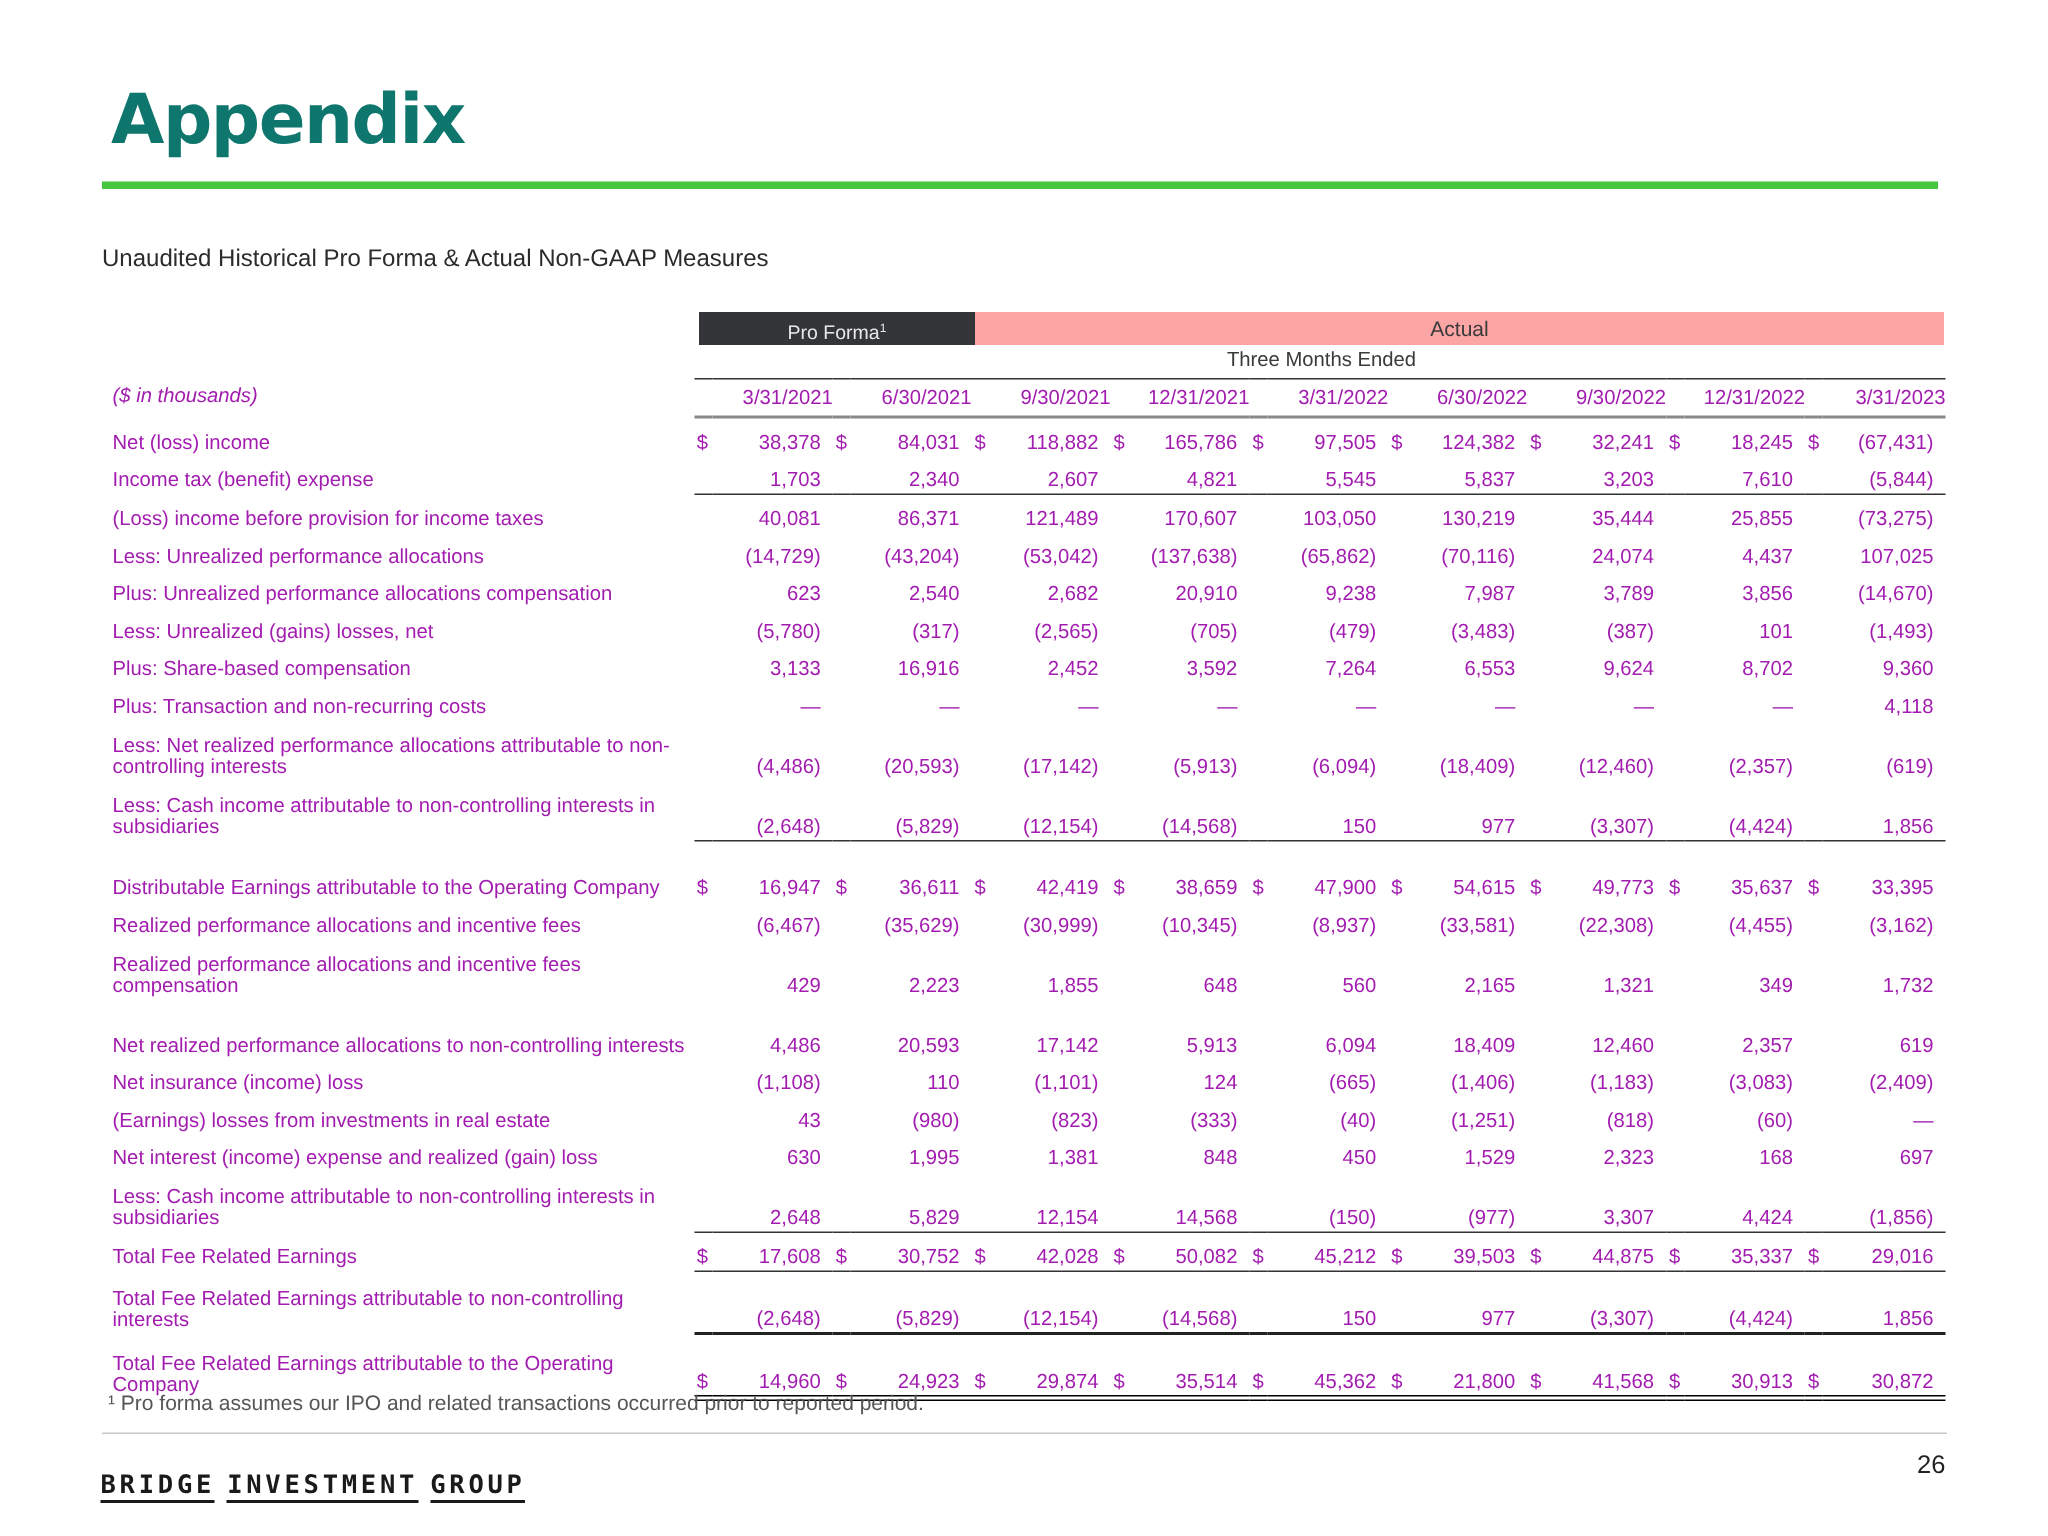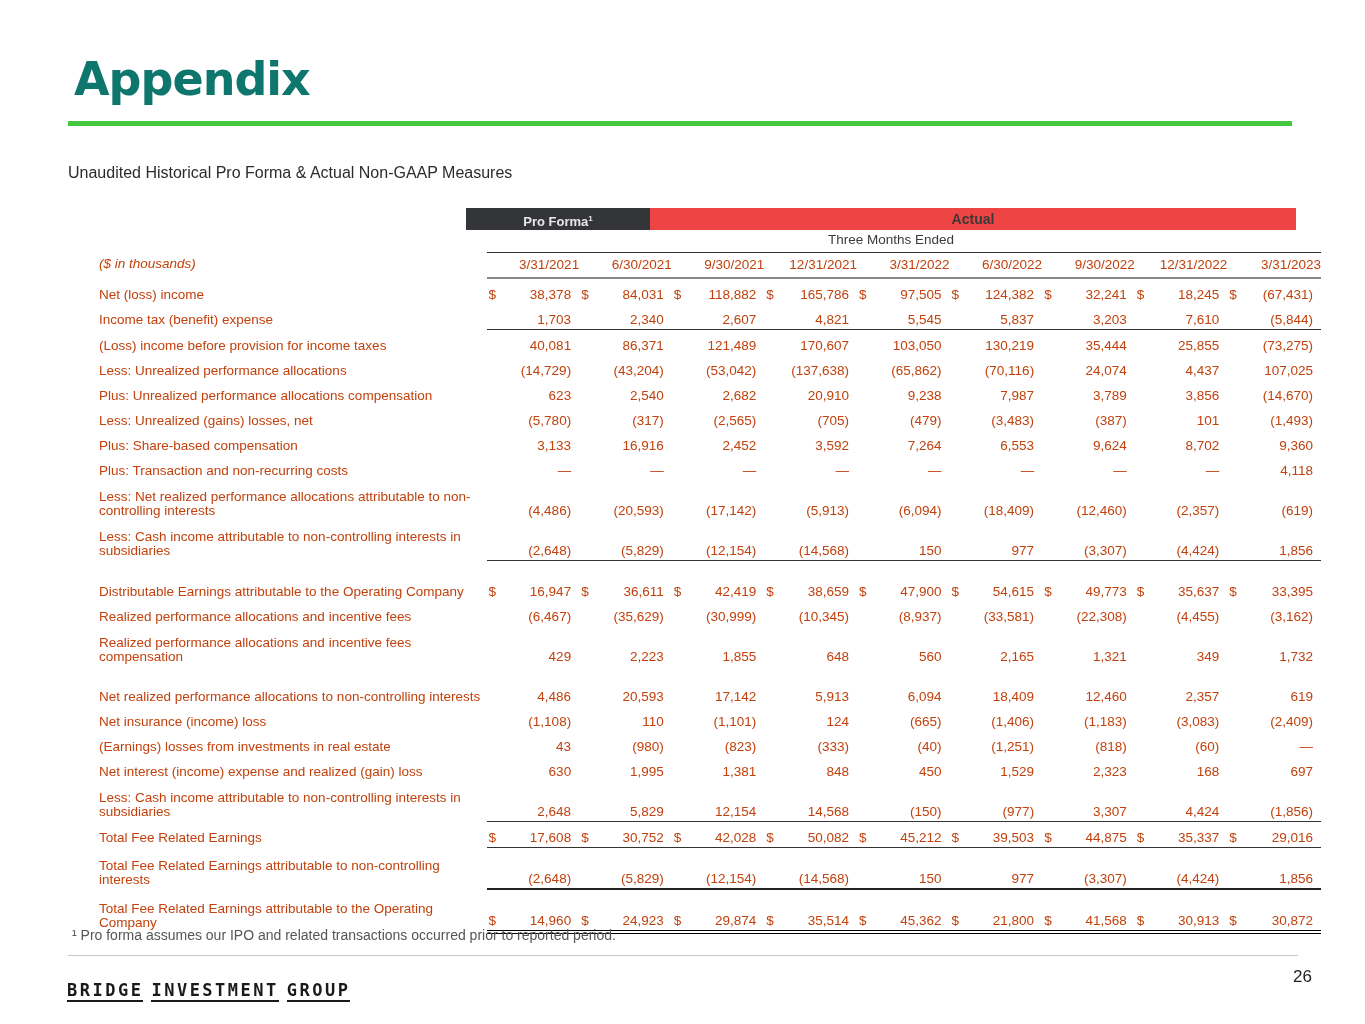--- a/index.html
+++ b/index.html
@@ -13,37 +13,37 @@
     font-size: 46px; color: #0f766e; letter-spacing: -1px;
   }
   .green-rule {
     position: absolute; left: 68px; top: 121px; width: 1224px; height: 5px;
     background: #45c73f;
   }
   .subtitle {
     position: absolute; left: 68px; top: 164px;
     font-size: 16px; color: #2b2b2b;
   }
-  .bands { position: absolute; top: 208px; left: 466px; width: 888px; height: 22px; font-weight: bold; }
+  .bands { position: absolute; top: 208px; left: 466px; width: 888px; height: 22px; }
   .band-proforma {
     position: absolute; left: 0; top: 0; width: 184px; height: 22px;
     background: #333539; color: #e8e8e8; font-size: 13px; line-height: 22px; text-align: center;
   }
   .band-proforma sup { font-size: 8px; }
   .band-actual {
     position: absolute; left: 184px; top: 0; width: 646px; height: 22px;
-    background: #ef4444; color: #3a3a3a; font-size: 14px; line-height: 22px; text-align: center;
+    background: #fca5a5; color: #3a3a3a; font-size: 14px; line-height: 22px; text-align: center;
   }
   .three-months {
-    position: absolute; left: 476px; width: 830px; top: 232px; text-align: center;
+    position: absolute; left: 466px; width: 830px; top: 232px; text-align: center;
     font-size: 13.5px; color: #3a3a3a;
   }
   .fin-table {
     position: absolute; left: 68px; top: 252px; width: 1229px;
-    border-collapse: collapse; table-layout: fixed; font-size: 13.5px; color: #c2410c; margin-left: 24px;
+    border-collapse: collapse; table-layout: fixed; font-size: 13.5px; color: #a21caf;
   }
   .fin-table td { padding: 0; vertical-align: bottom; white-space: nowrap; }
   .fin-table td.label { padding-left: 7px; white-space: normal; line-height: 14px; padding-bottom: 2px; }
   .fin-table td.cur { width: 14px; text-align: left; padding-left: 2px; padding-bottom: 2px;}
   .fin-table td.num { text-align: right; padding-right: 8px; padding-bottom: 2px; }
   .fin-table tr.row1 td { height: 23px; }
   .fin-table tr.row2 td { height: 38px; }
   .fin-table tr.header td { height: 23px; vertical-align: middle; text-align: right; border-top: 1.5px solid #333; border-bottom: 2px solid #888; }
   .fin-table tr.header td.label { font-style: italic; text-align: left; border-top: none; border-bottom: none; vertical-align: middle; }
   .fin-table tr.bottom-single td.v { border-bottom: 1.5px solid #333; }
@@ -51,21 +51,21 @@
   .fin-table tr.bottom-thick td.v { border-bottom: 2.5px solid #222; }
   .footnote {
     position: absolute; left: 72px; top: 927px; font-size: 14px; color: #555;
   }
   .footer-rule { position: absolute; left: 68px; top: 955px; width: 1230px; height: 1px; background: #c8c8c8; }
   .logo {
     position: absolute; left: 67px; top: 980px; font-family: "DejaVu Sans Mono", monospace;
     font-weight: bold; font-size: 17px; letter-spacing: 2.5px; color: #1a1a1a;
   }
   .logo span { border-bottom: 2.5px solid #1a1a1a; padding-bottom: 0px; margin-right: 8px; }
-  .page-num { position: absolute; left: 1278px; top: 967px; font-size: 17px; color: #222; margin-left: 15px; }
+  .page-num { position: absolute; left: 1278px; top: 967px; font-size: 17px; color: #222; }
 </style>
 </head>
 <body>
 
 <div class="title">Appendix</div>
 <div class="green-rule"></div>
 <div class="subtitle">Unaudited Historical Pro Forma &amp; Actual Non-GAAP Measures</div>
 
 <div class="bands">
   <div class="band-proforma"><span>Pro Forma</span><sup>1</sup></div>

